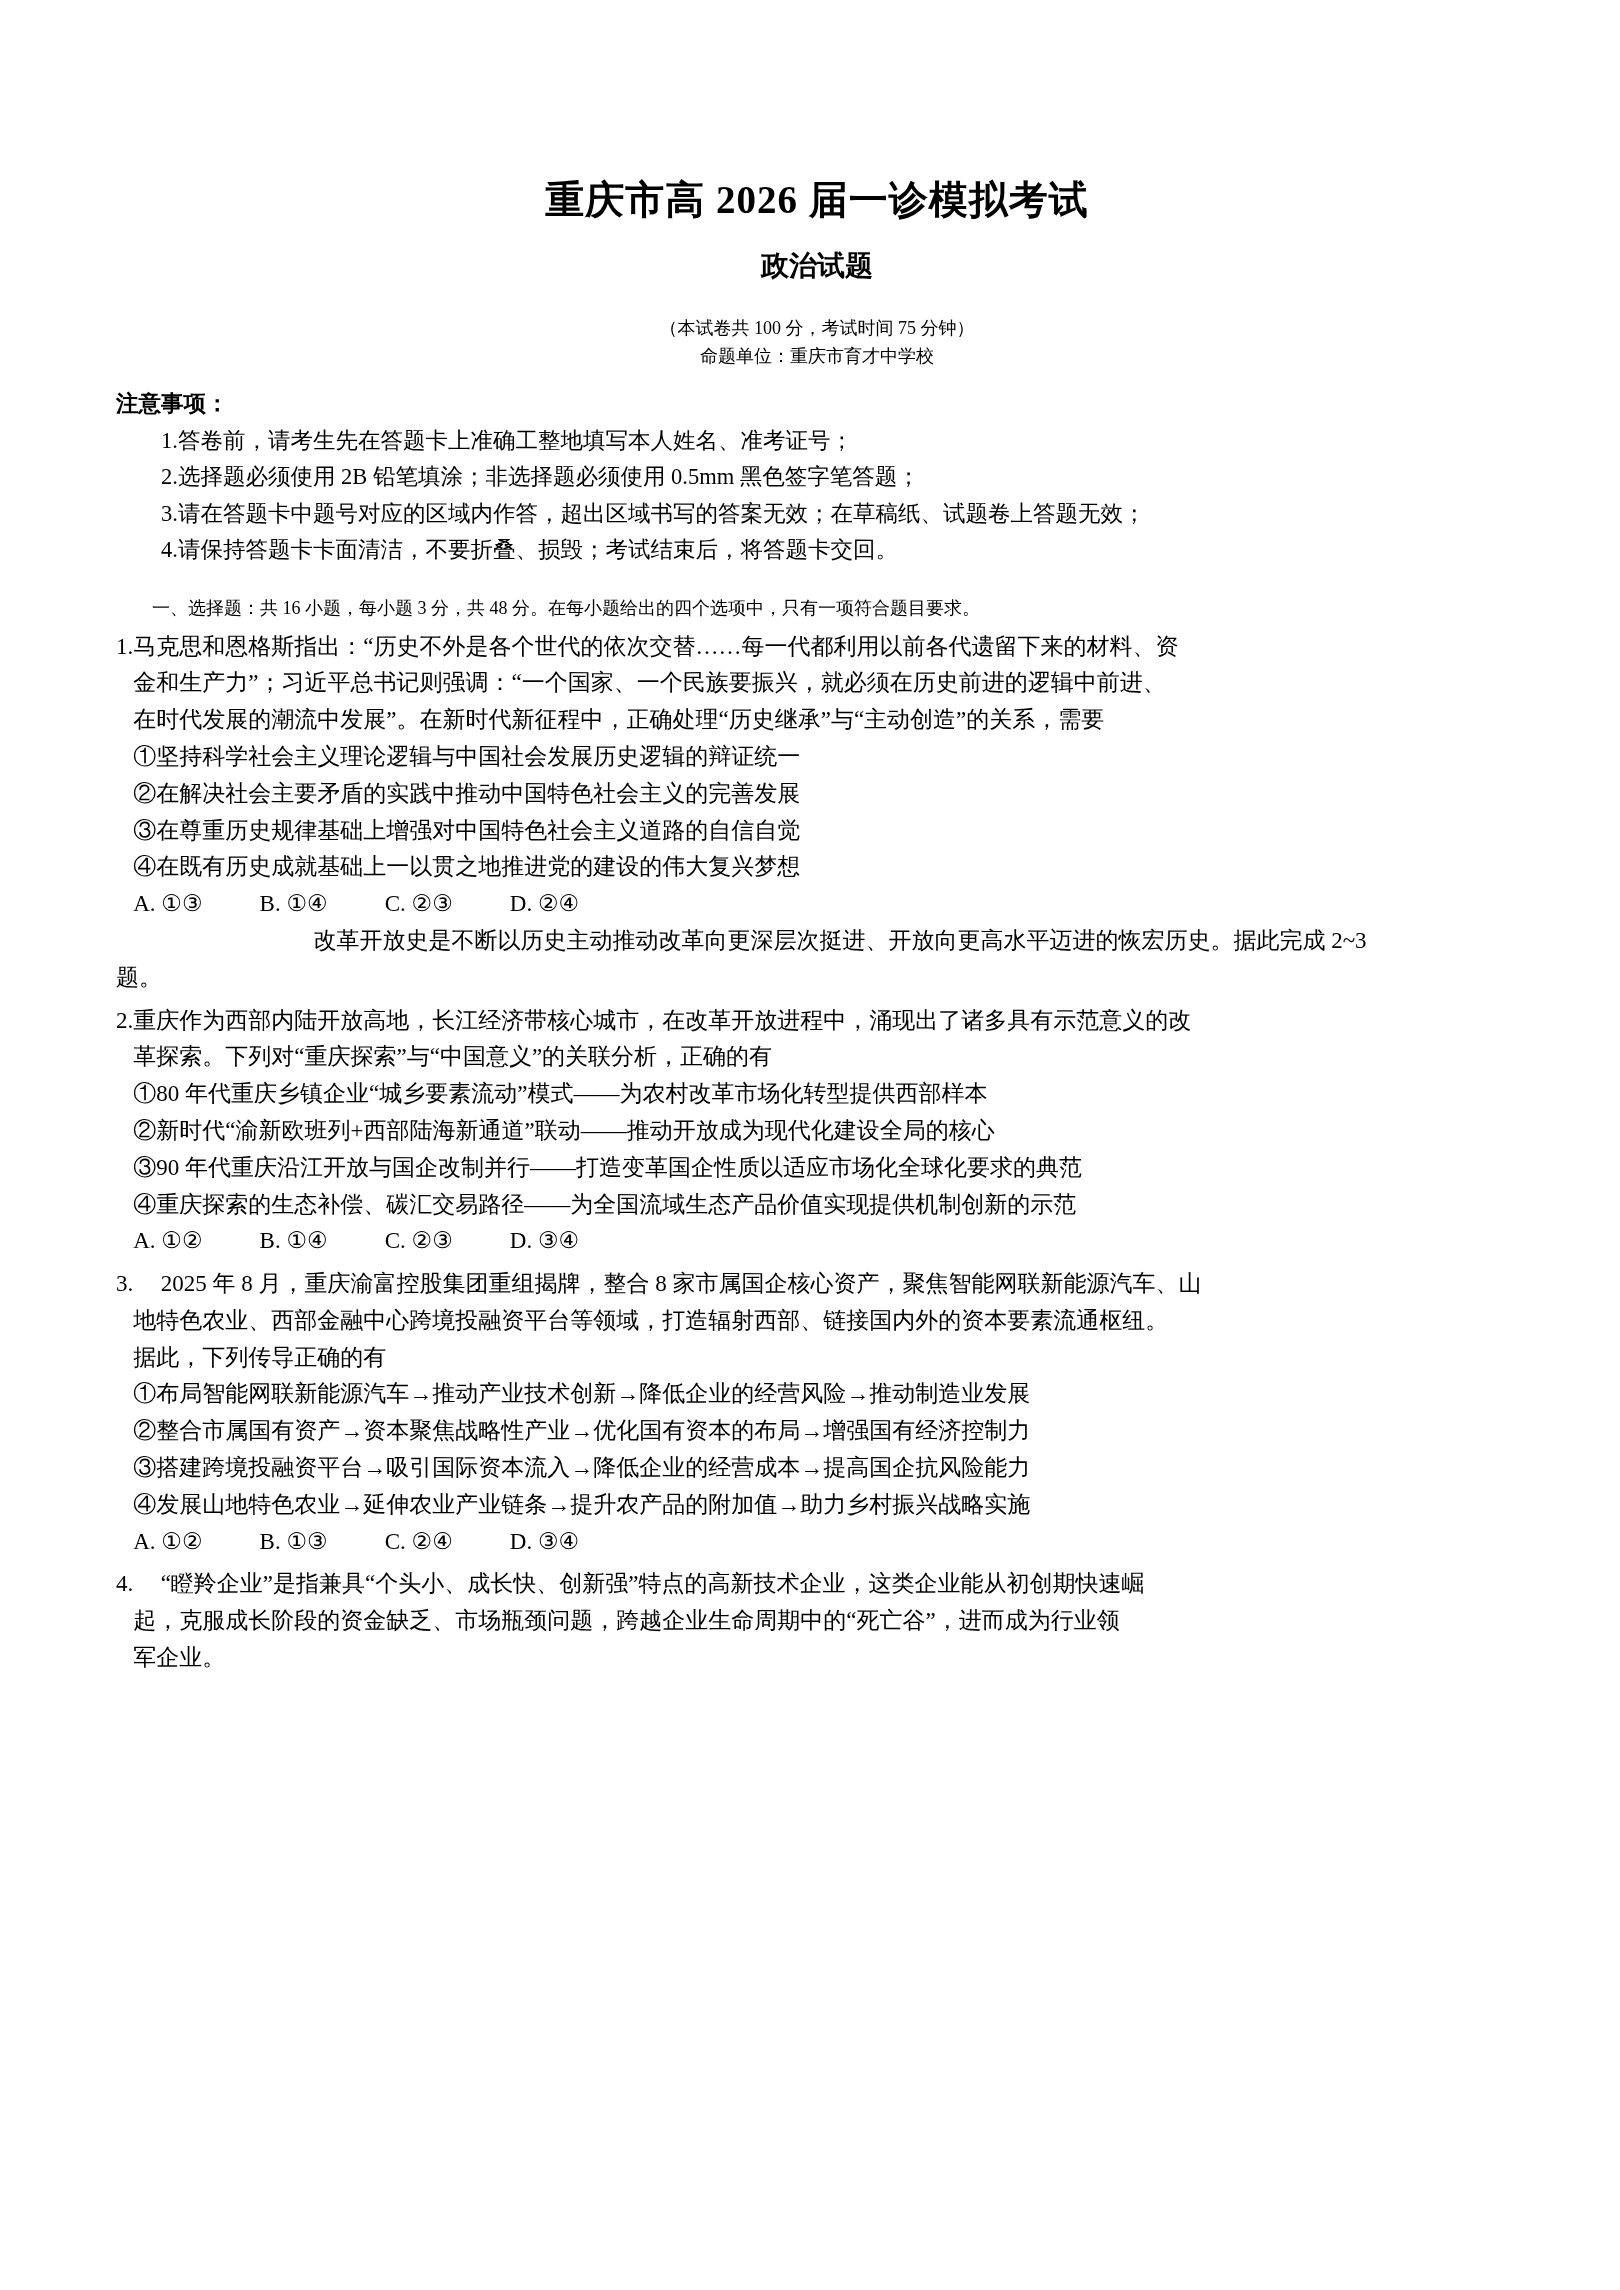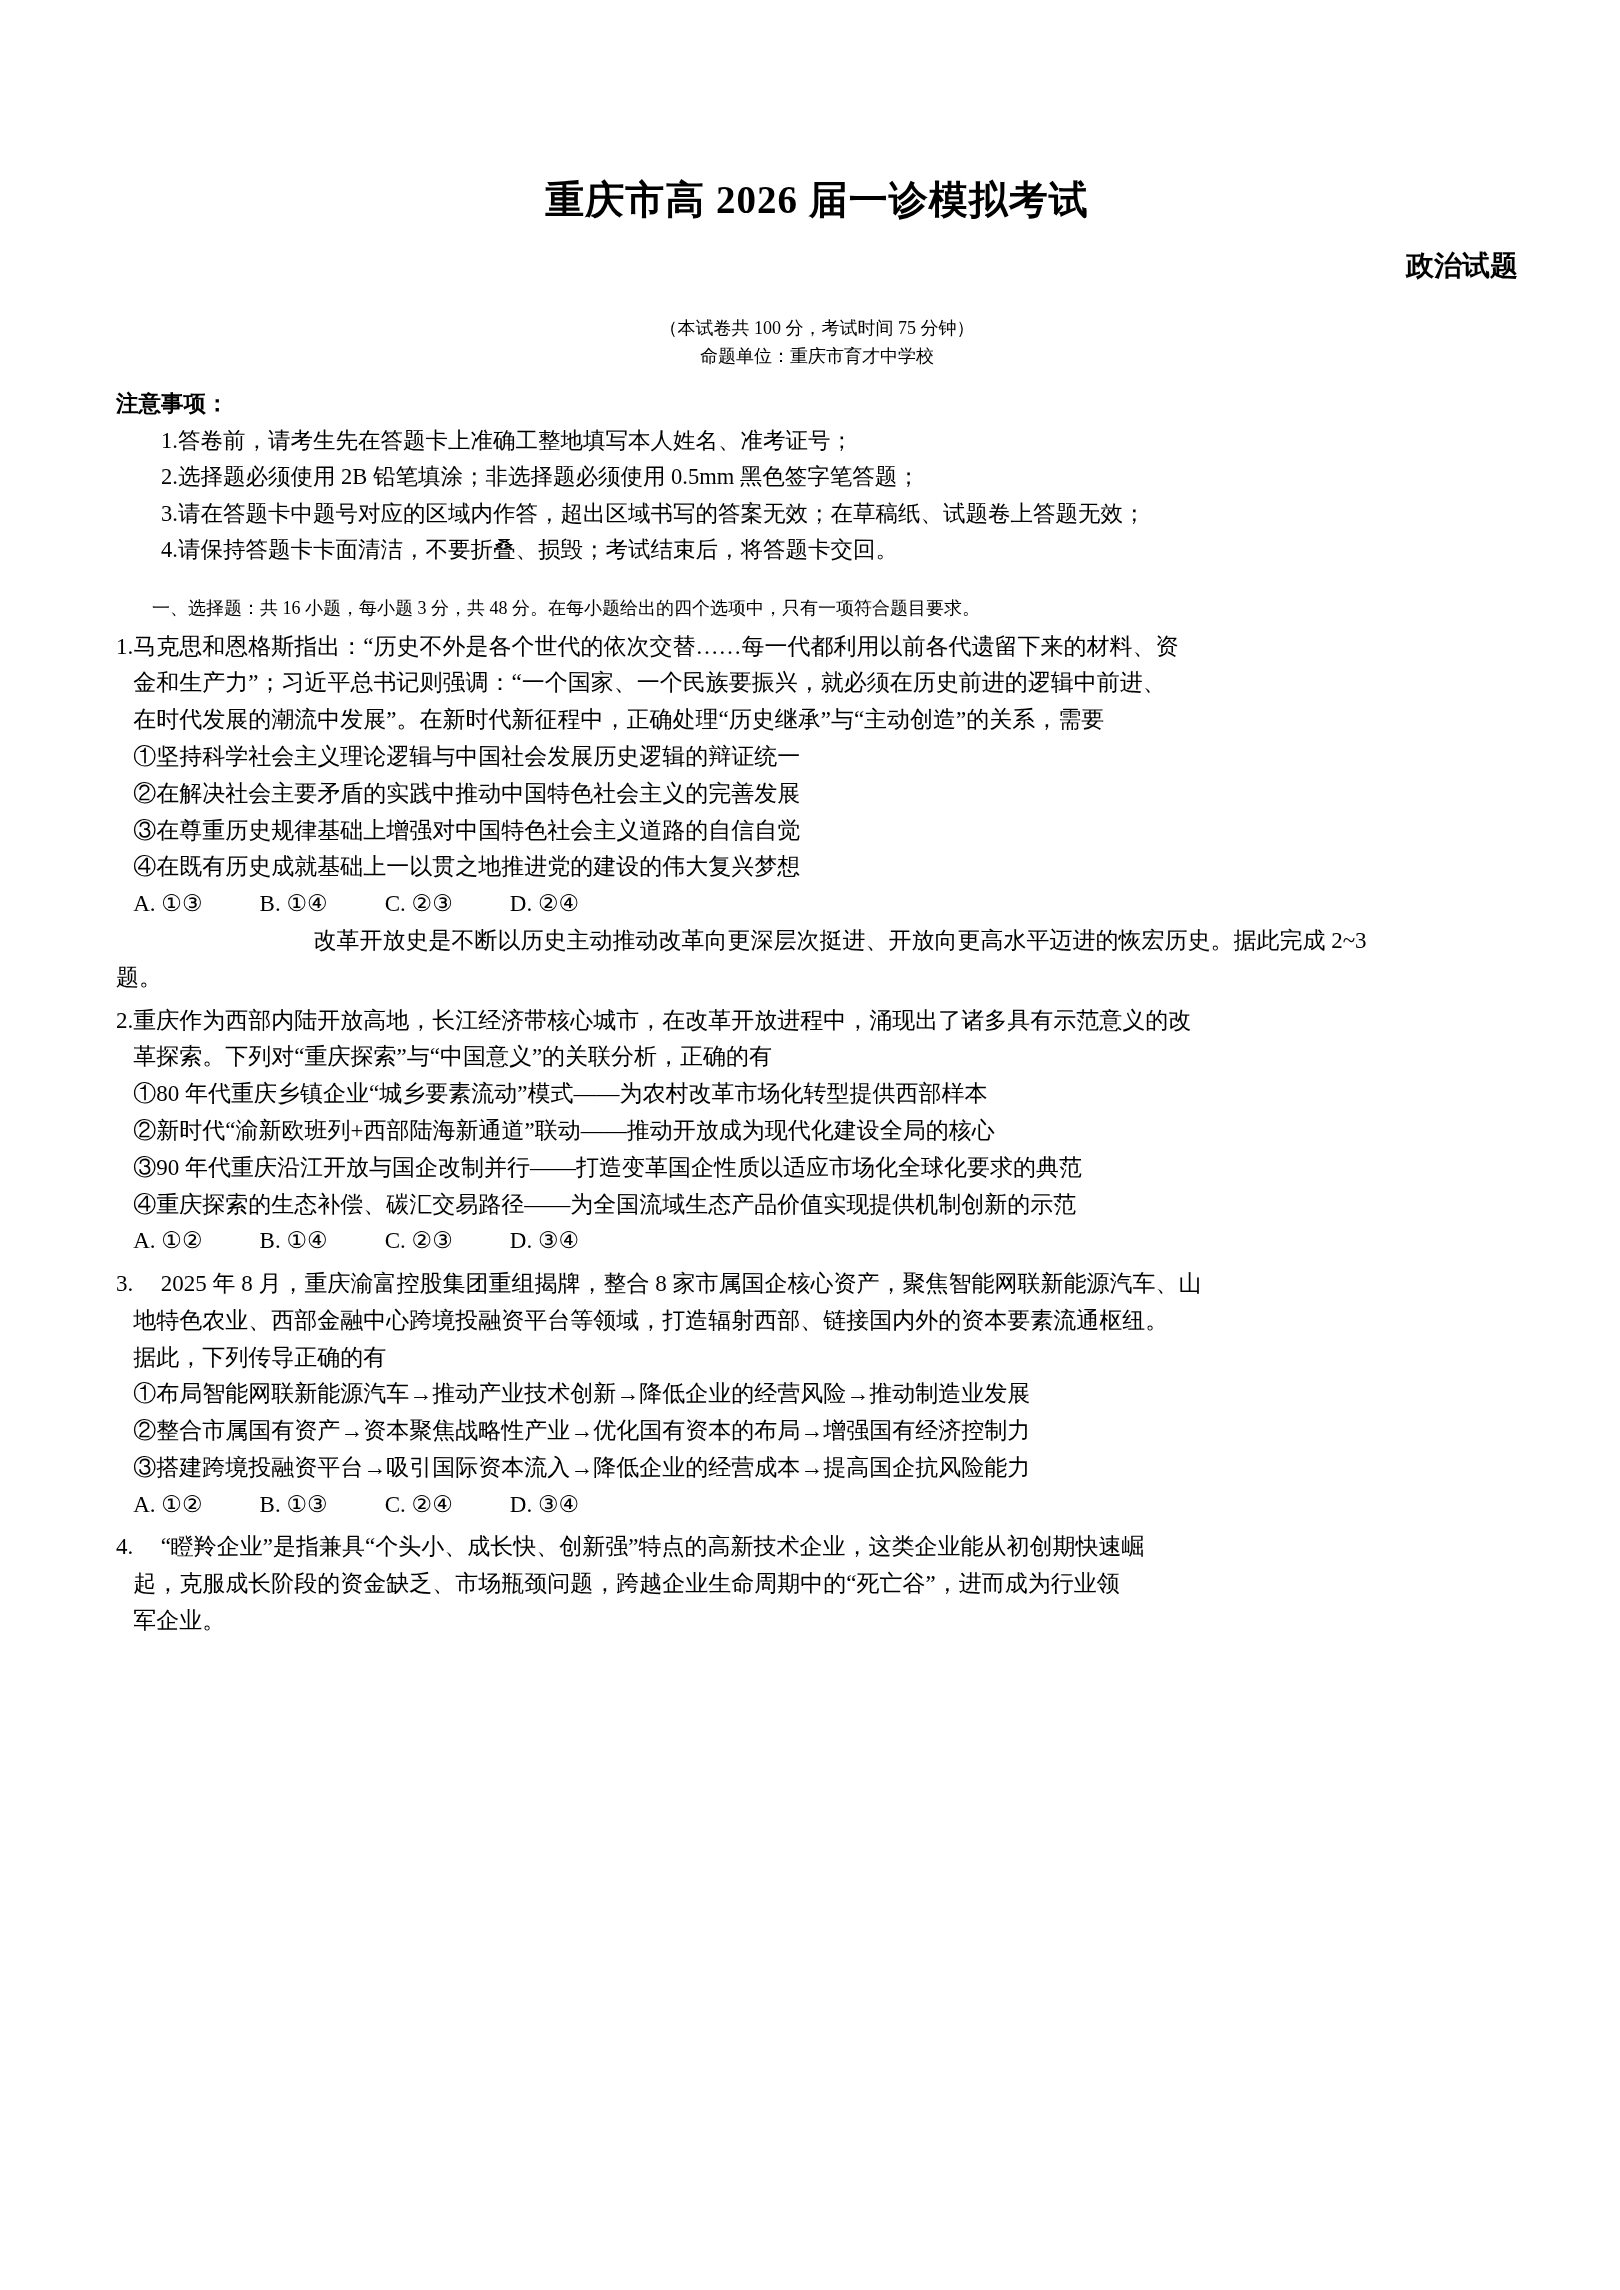--- a/index.html
+++ b/index.html
@@ -32,21 +32,21 @@
   
   .doc-title {
     text-align: center;
     font-size: 39px;
     font-weight: bold;
     letter-spacing: 1px;
     margin-top: 176px;
     line-height: 1.25;
   }
   .doc-subtitle {
-    text-align: right;
+    text-align: center;
     font-size: 28px;
     font-weight: bold;
     margin-top: 23.5px;
     line-height: 1.3;
   }
   .doc-meta {
     text-align: center;
     font-size: 18px;
     margin-top: 30px;
     line-height: 1.45;
@@ -174,20 +174,21 @@
     <div class="q">
       <div class="q-first">
         <span class="q-num">3.</span>
         <span class="q-body" style="padding-left:27.4px;">
           <span class="q-line">2025 年 8 月，重庆渝富控股集团重组揭牌，整合 8 家市属国企核心资产，聚焦智能网联新能源汽车、山</span>
           <span class="q-line" style="margin-left:-27.4px;">地特色农业、西部金融中心跨境投融资平台等领域，打造辐射西部、链接国内外的资本要素流通枢纽。</span>
           <span class="q-line" style="margin-left:-27.4px;">据此，下列传导正确的有</span>
           <span class="q-line" style="margin-left:-27.4px;">①布局智能网联新能源汽车→推动产业技术创新→降低企业的经营风险→推动制造业发展</span>
           <span class="q-line" style="margin-left:-27.4px;">②整合市属国有资产→资本聚焦战略性产业→优化国有资本的布局→增强国有经济控制力</span>
           <span class="q-line" style="margin-left:-27.4px;">③搭建跨境投融资平台→吸引国际资本流入→降低企业的经营成本→提高国企抗风险能力</span>
+          <span class="q-line" style="margin-left:-27.4px;">④发展山地特色农业→延伸农业产业链条→提升农产品的附加值→助力乡村振兴战略实施</span>
           <span class="q-line" style="margin-left:-27.4px;"><span class="opt">A. ①②</span><span class="opt-gap"></span><span class="opt">B. ①③</span><span class="opt-gap"></span><span class="opt">C. ②④</span><span class="opt-gap"></span><span class="opt">D. ③④</span></span>
         </span>
       </div>
     </div>
 
     <div class="q">
       <div class="q-first">
         <span class="q-num">4.</span>
         <span class="q-body" style="padding-left:27.4px;">
           <span class="q-line">“瞪羚企业”是指兼具“个头小、成长快、创新强”特点的高新技术企业，这类企业能从初创期快速崛</span>

